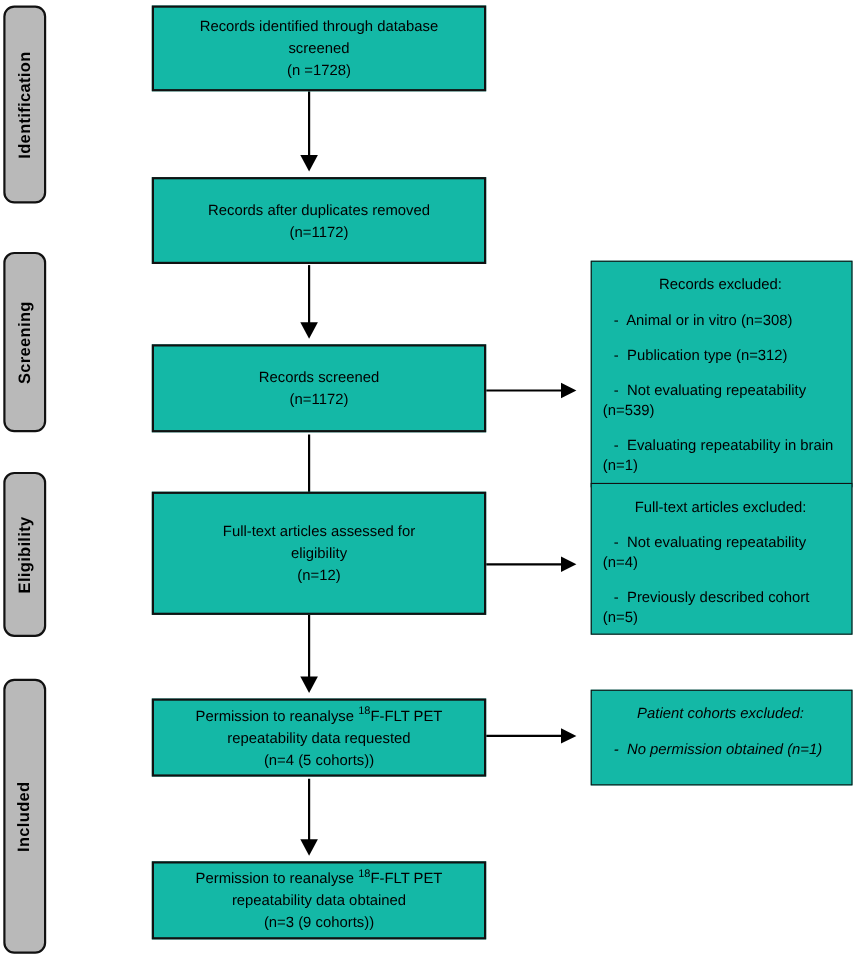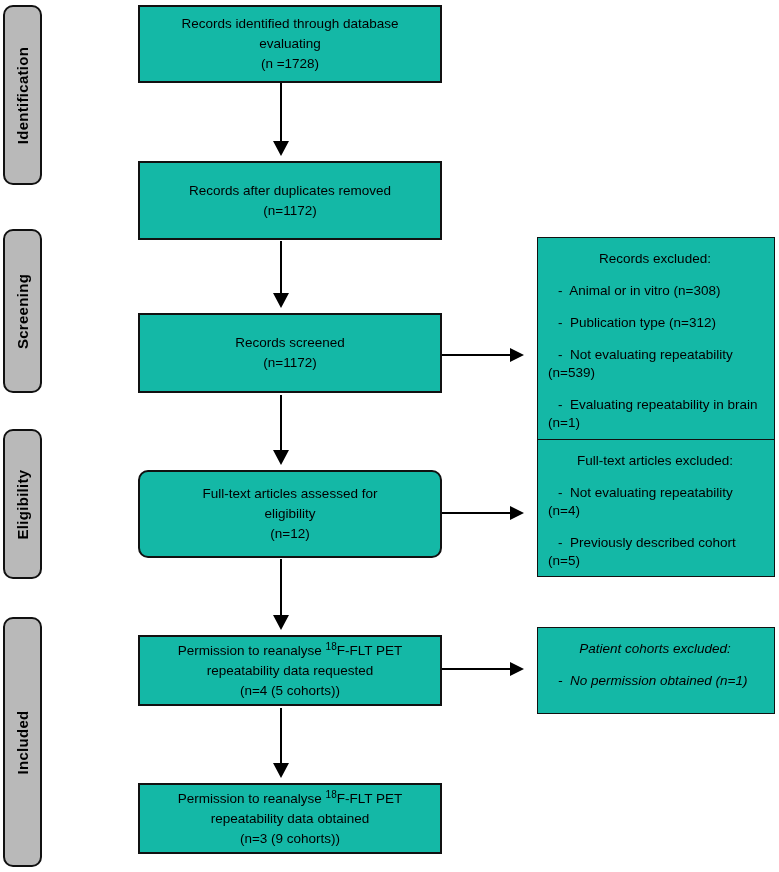--- a/index.html
+++ b/index.html
@@ -60,21 +60,21 @@
     left: 138px;
     width: 304px;
     text-align: center;
     display: flex;
     flex-direction: column;
     justify-content: center;
   }
   #box1 { top: 5px;   height: 78px; }
   #box2 { top: 161px; height: 79px; }
   #box3 { top: 313px; height: 80px; }
-  #box4 { top: 470px; height: 88px; border-radius: 10px; }
+  #box4 { top: 447px; height: 112px; }
   #box5 { top: 635px; height: 71px; }
   #box6 { top: 783px; height: 71px; }
   .gap { }
   sup { font-size: 10px; line-height: 0; }
 
   
   .excl {
     left: 537px;
     width: 238px;
     border-width: 1.5px;
@@ -145,21 +145,21 @@
   </div>
   <div class="stage" id="stage-eligibility">
     <span>Eligibility</span>
   </div>
   <div class="stage" id="stage-included">
     <span>Included</span>
   </div>
 
   <div class="box main" id="box1">
     <div>Records identified through database</div>
-    <div>evaluating</div>
+    <div>screened</div>
     <div>(n =1728)</div>
   </div>
 
   <div class="box main" id="box2">
     <div>Records after duplicates removed</div>
     <div class="gap">(n=1172)</div>
   </div>
 
   <div class="box main" id="box3">
     <div>Records screened</div>

